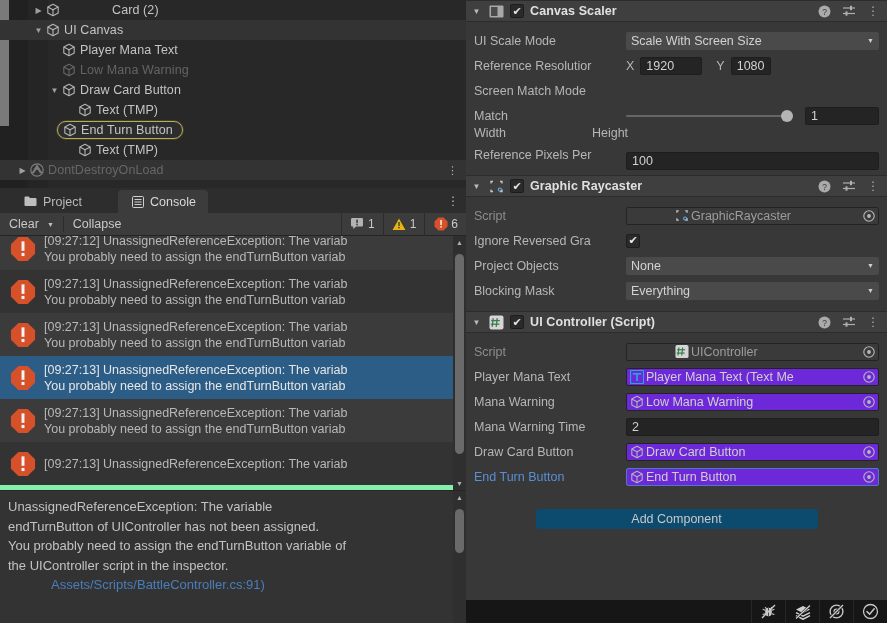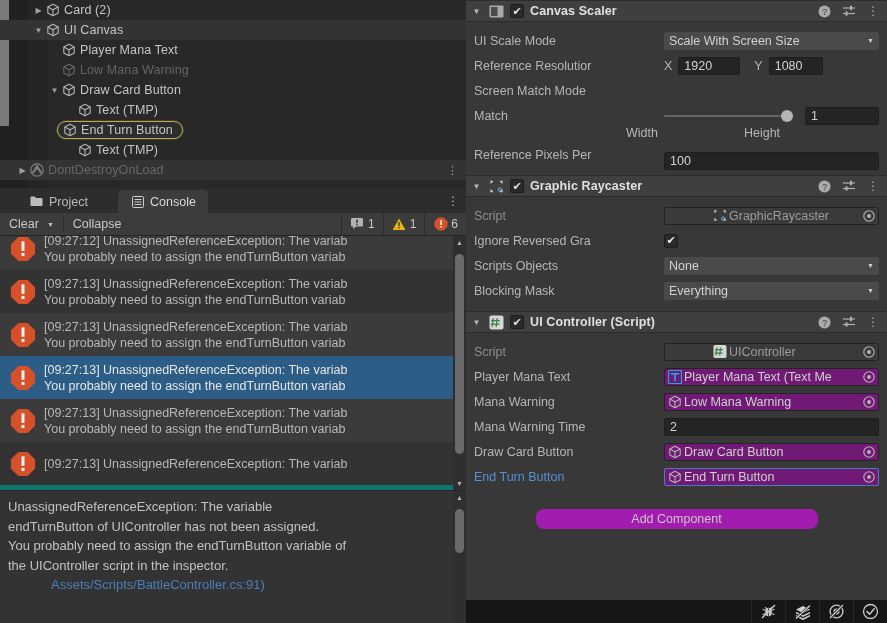--- a/index.html
+++ b/index.html
@@ -41,34 +41,34 @@
   .kebab{ position:absolute; right:8px; top:0; height:20px; display:flex; align-items:center; color:#b5b5b5; font-size:11px; letter-spacing:0; }
   .kebab i{ font-style:normal; line-height:.75; }
 
   
   .console{ position:absolute; left:0; top:188px; width:466px; height:435px; background:#383838; }
   .tabbar{ position:absolute; left:0; top:0; width:466px; height:25px; background:#2d2d2d; }
   .tab{
     position:absolute; top:2px; height:23px; display:flex; align-items:center; gap:5px;
     padding:0 12px; font-size:12.5px; color:#b9b9b9; border-radius:4px 4px 0 0;
   }
-  .tab.project{ left:17px; }
+  .tab.project{ left:11px; }
   .tab.active{ left:118px; background:#3c3c3c; color:#d8d8d8; }
   .tabkebab{ position:absolute; right:7px; top:2px; height:22px; display:flex; align-items:center; color:#bdbdbd; }
   .tabkebab i{ font-style:normal; line-height:.72; font-size:12px; }
 
   .toolbar{ position:absolute; left:0; top:25px; width:466px; height:23px; background:#3c3c3c; border-bottom:1px solid #242424; display:flex; align-items:center; }
   .tbtn{ display:flex; align-items:center; height:23px; padding:0 9px; font-size:12.5px; color:#c8c8c8; }
   .tbtn .carat{ font-size:7px; margin-left:8px; color:#c0c0c0; }
   .tsep{ width:1px; height:16px; background:#2c2c2c; }
   .counts{ margin-left:auto; display:flex; height:23px; }
   .cbox{ display:flex; align-items:center; gap:3px; padding:0 8px; height:23px; border-left:1px solid #2c2c2c; font-size:12px; color:#c9c9c9;}
   .ico{ width:15px; height:15px; display:inline-flex; align-items:center; justify-content:center; }
 
-  .loglist{ position:absolute; left:0; top:48px; width:466px; height:254px; background:#0f766e; overflow:hidden; }
+  .loglist{ position:absolute; left:0; top:48px; width:466px; height:254px; background:#86efac; overflow:hidden; }
   .logrow{ position:absolute; left:0; width:453px; height:43px; display:flex; align-items:center; padding-left:8px; }
   .logrow.even{ background:#3b3b3b; }
   .logrow.odd{ background:#333333; }
   .logrow.sel{ background:#2c5d87; }
   .erricon{ width:30px; height:30px; flex:0 0 30px; display:flex; align-items:center; justify-content:center; }
   .logtxt{ padding-left:6px; overflow:hidden; }
   .logtxt div{ font-size:12.5px; line-height:16px; color:#b8b8b8; white-space:nowrap; }
   .logrow.sel .logtxt div{ color:#e6e6e6; }
 
   .vscroll{ position:absolute; right:0; top:0; width:13px; height:100%; background:#2f2f2f; }
@@ -93,62 +93,62 @@
   .chk{
     width:14px; height:14px; flex:0 0 14px; background:#2a2a2a; border:1px solid #1d1d1d; border-radius:2px;
     display:flex; align-items:center; justify-content:center; color:#e2e2e2; font-size:11px; line-height:1;
   }
   .ctitle{ font-size:12.5px; font-weight:bold; color:#e0e0e0; letter-spacing:.1px; }
   .hdr-icons{ margin-left:auto; display:flex; align-items:center; gap:11px; }
   .hicon{ color:#b0b0b0; display:flex; align-items:center; }
   .hicon i{ font-style:normal; line-height:.72; font-size:12px; }
 
   .body{ padding:6px 8px 8px 8px; background:#383838; }
-  .row{ display:flex; align-items:center; height:25px;gap:38px; }
+  .row{ display:flex; align-items:center; height:25px; }
   .lbl{ width:152px; flex:0 0 152px; font-size:12.5px; color:#b6b6b6; overflow:hidden; white-space:nowrap; }
   .lbl.dimmed{ color:#8d8d8d; }
   .lbl.blue{ color:#5a8fd6; }
   .ctl{ flex:1; display:flex; align-items:center; gap:6px; min-width:0; }
 
   .dropdown{
     flex:1; height:18px; background:#4a4a4a; border-radius:2px; display:flex; align-items:center;
     padding:0 5px; font-size:12.5px; color:#d2d2d2; position:relative; min-width:0;
   }
   .dropdown .dtxt{ overflow:hidden; white-space:nowrap; }
   .dropdown .dcar{ margin-left:auto; font-size:7px; color:#cfcfcf; padding-left:6px; }
 
   .numfield{
     height:18px; background:#242424; border:1px solid #1e1e1e; border-radius:2px;
     display:flex; align-items:center; padding:0 5px; font-size:12.5px; color:#d2d2d2;
   }
   .objfield{
-    flex:1; height:18px; background:#701a75; border:1px solid #232323; border-radius:2px;
+    flex:1; height:18px; background:#6d28d9; border:1px solid #232323; border-radius:2px;
     display:flex; align-items:center; padding:0 2px 0 3px; font-size:12.5px; color:#cfcfcf; min-width:0;
   }
   .objfield.dimmed{ background:#3a3a3a; color:#9c9c9c;padding-left:48px; }
   .objfield.focused{ border:1px solid #4a7cc4; }
   .objfield .otxt{ overflow:hidden; white-space:nowrap; padding-left:2px; }
   .objfield .opick{ margin-left:auto; width:14px; flex:0 0 14px; display:flex; align-items:center; justify-content:center; color:#b8b8b8; }
   .miniico{ width:14px; flex:0 0 14px; display:flex; align-items:center; justify-content:center; }
 
   .checkrow .chk2{
     width:14px; height:14px; background:#2a2a2a; border:1px solid #1d1d1d; border-radius:2px;
     display:flex; align-items:center; justify-content:center; color:#e8e8e8; font-size:11px; line-height:1;
   }
 
   .slider-wrap{ flex:1; display:flex; align-items:center; position:relative; min-width:0; }
   .track{ flex:1; height:2px; background:#656565; border-radius:1px; position:relative; }
   .knob{ position:absolute; right:-2px; top:-5px; width:12px; height:12px; border-radius:50%; background:#b4b4b4; }
   .wh-row{ display:flex; height:16px; margin-top:-2px; }
-  .wh-row .w{ margin-left:152px; }
+  .wh-row .w{ }
   .wh-row span{ font-size:12.5px; color:#b6b6b6; }
 
   .addcomp-area{ background:#383838; padding:12px 0 0 0; display:flex; justify-content:center; }
   .addcomp{
-    width:282px; height:20px; background:#a21caf; border-radius:8px;
+    width:282px; height:20px; background:#0c4a6e; border-radius:3px;
     display:flex; align-items:center; justify-content:center; font-size:12.5px; color:#c8c8c8;
   }
 
   .statusbar{
     position:absolute; left:0; bottom:0; width:421px; height:23px; background:#161616;
     display:flex; align-items:center; justify-content:flex-end;
   }
   .sbicon{ width:34px; height:23px; display:flex; align-items:center; justify-content:center; border-left:1px solid #272727; color:#c8c8c8;}
 </style>
 </head>
@@ -158,21 +158,21 @@
 
   <div class="left">
 
     <div class="hierarchy">
       <div class="h-gutter"></div>
       <div class="h-gutter2"></div>
       <div class="h-scroll"></div>
       <div class="h-rows" id="hierarchy-rows">
           <div class="hrow">
             <div class="tw" style="margin-left: 32px;">▶</div>
-            <div style="display: flex; align-items: center;">
+            <div style="display: flex; align-items: center; gap: 48px;">
               <span class="cube">
                 <svg width="14" height="14" viewBox="0 0 14 14">
                   <path d="M7 1.2 12.2 4v6L7 12.8 1.8 10V4z" fill="none" stroke="#b4b4b4" stroke-width="1.1" stroke-linejoin="round"></path>
                   <path d="M1.8 4 7 6.8 12.2 4" fill="none" stroke="#b4b4b4" stroke-width="1.1" stroke-linejoin="round"></path>
                   <path d="M7 6.8V12.8" fill="none" stroke="#b4b4b4" stroke-width="1.1"></path>
                 </svg>
               </span>
               <span class="hlabel">Card (2)</span>
             </div>
           </div>
@@ -505,21 +505,21 @@
             </div>
           </div>
           <div class="row">
             <div class="lbl">Reference Resolutior</div>
             <div class="ctl">
               <span style="font-size:12.5px;color:#b6b6b6;">X</span>
               <div class="numfield" style="width:62px;">
                 <span>1920</span>
               </div>
               <span style="font-size:12.5px;color:#b6b6b6;margin-left:8px;">Y</span>
-              <div class="numfield" style="width:54px;">
+              <div class="numfield" style="width:40px;">
                 <span>1080</span>
               </div>
             </div>
           </div>
           <div class="row">
             <div class="lbl">Screen Match Mode</div>
           </div>
           <div class="row">
             <div class="lbl">Match</div>
             <div class="ctl">
@@ -597,21 +597,21 @@
               </div>
             </div>
           </div>
           <div class="row checkrow">
             <div class="lbl">Ignore Reversed Gra</div>
             <div class="ctl">
               <span class="chk2">✔</span>
             </div>
           </div>
           <div class="row">
-            <div class="lbl">Scripts Objects</div>
+            <div class="lbl">Project Objects</div>
             <div class="ctl">
               <div class="dropdown">
                 <span class="dtxt">None</span>
                 <span class="dcar">▼</span>
               </div>
             </div>
           </div>
           <div class="row">
             <div class="lbl">Blocking Mask</div>
             <div class="ctl">

